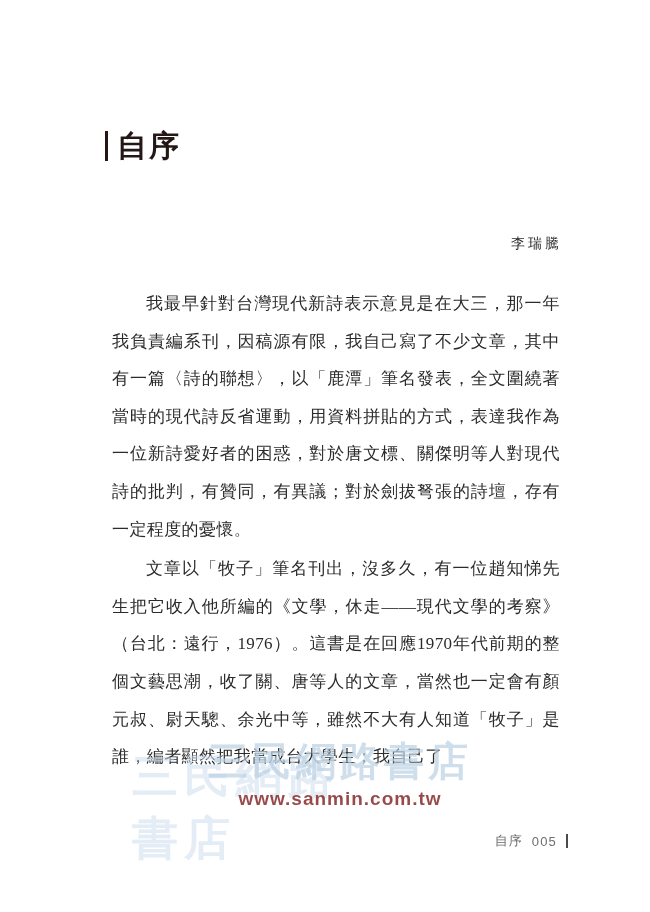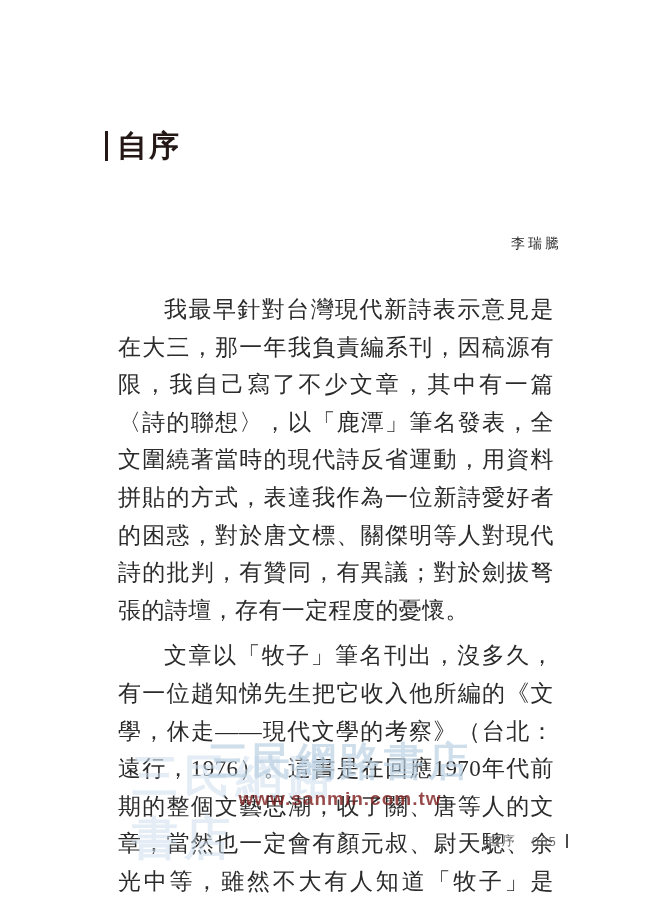--- a/index.html
+++ b/index.html
@@ -53,22 +53,22 @@
   }
 
   
   .body-text {
     position: absolute;
     left: 110px;
     top: 283px;
     width: 452px;
   }
   .para {
-    margin: 8px;
-    font-size: 23px;
+    margin: 2px;
+    font-size: 17px;
     line-height: 37.6px;
     color: #2b2b2b;
     text-align: justify;
     text-justify: inter-character;
     text-indent: 2em;
     letter-spacing: 0.4px;
     white-space: normal;
   }
   .para + .para { margin-top: 0; }
 
@@ -130,21 +130,21 @@
     top: 832px;
     display: flex;
     align-items: center;
     gap: 9px;
     font-family: "Liberation Sans", "DejaVu Sans", sans-serif;
     font-size: 13px;
     color: #6e6e6e;
     letter-spacing: 0.6px;
   }
   .footer-label { letter-spacing: 1px; }
-  .footer-page { letter-spacing: 1.2px; margin-left: 7px; }
+  .footer-page { letter-spacing: 1.2px; }
   .footer-rule {
     width: 2px;
     height: 14px;
     background: #4a4a4a;
     flex: 0 0 auto;
   }
 </style>
 </head>
 <body>
 

